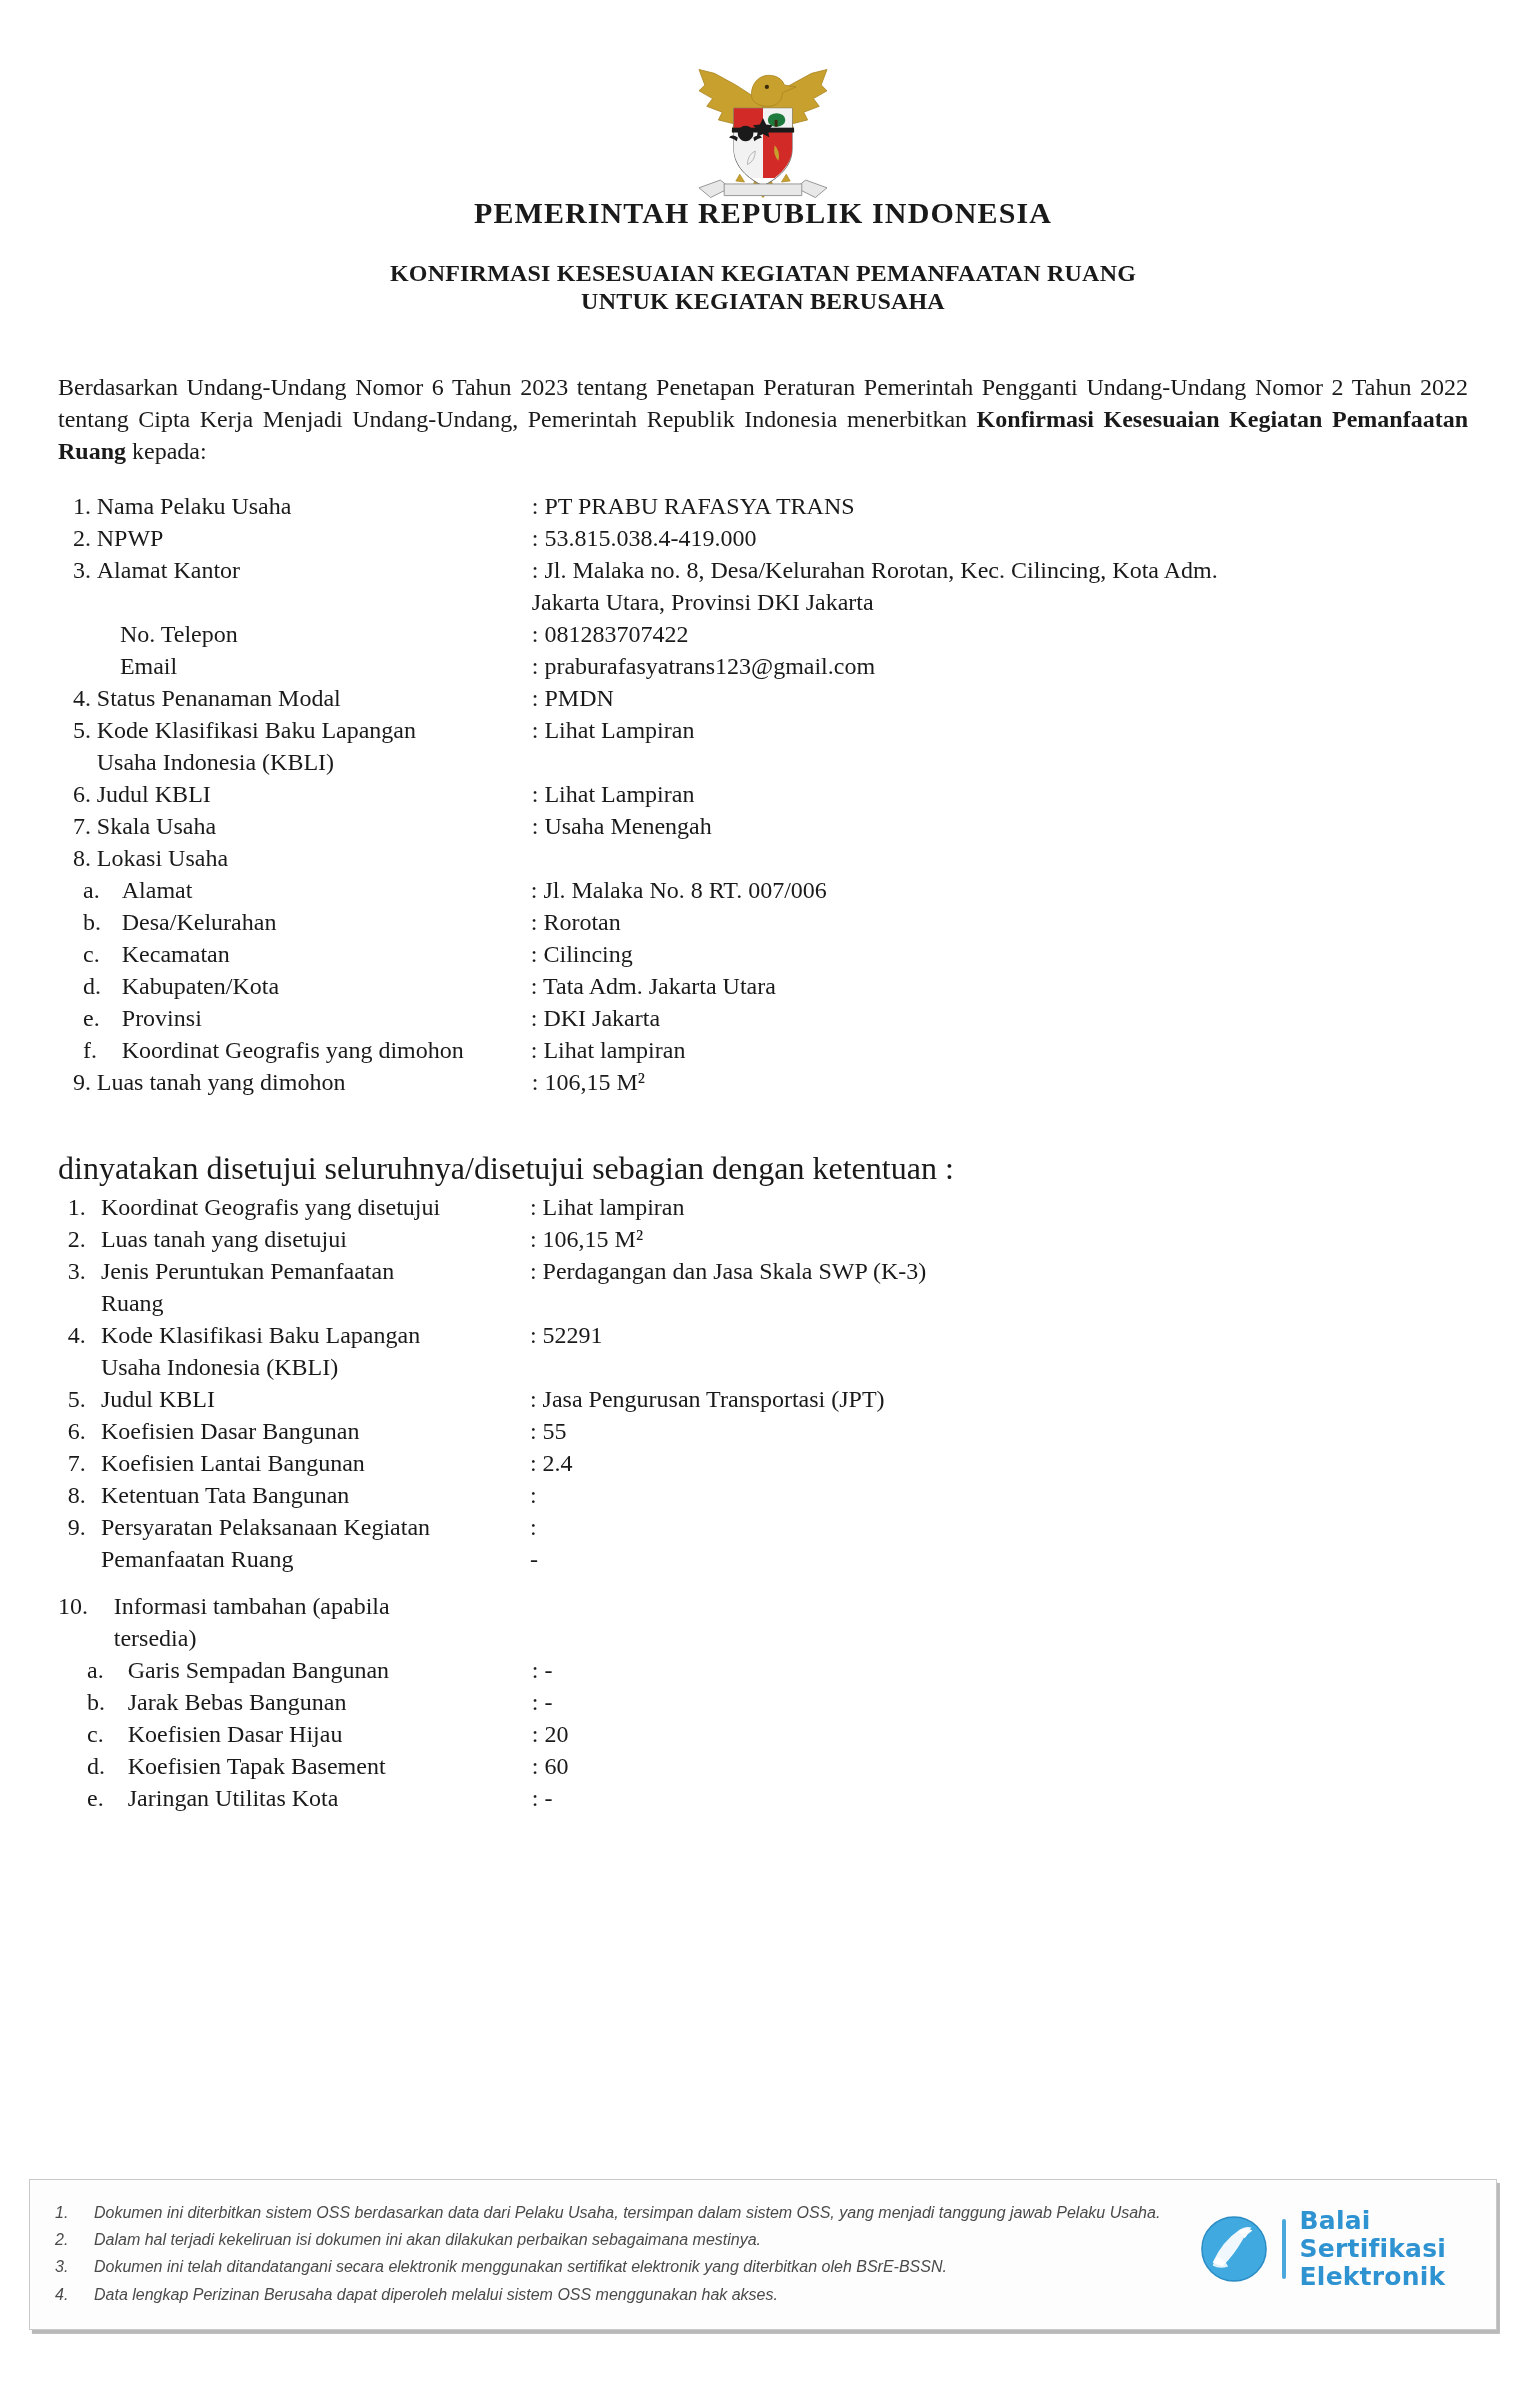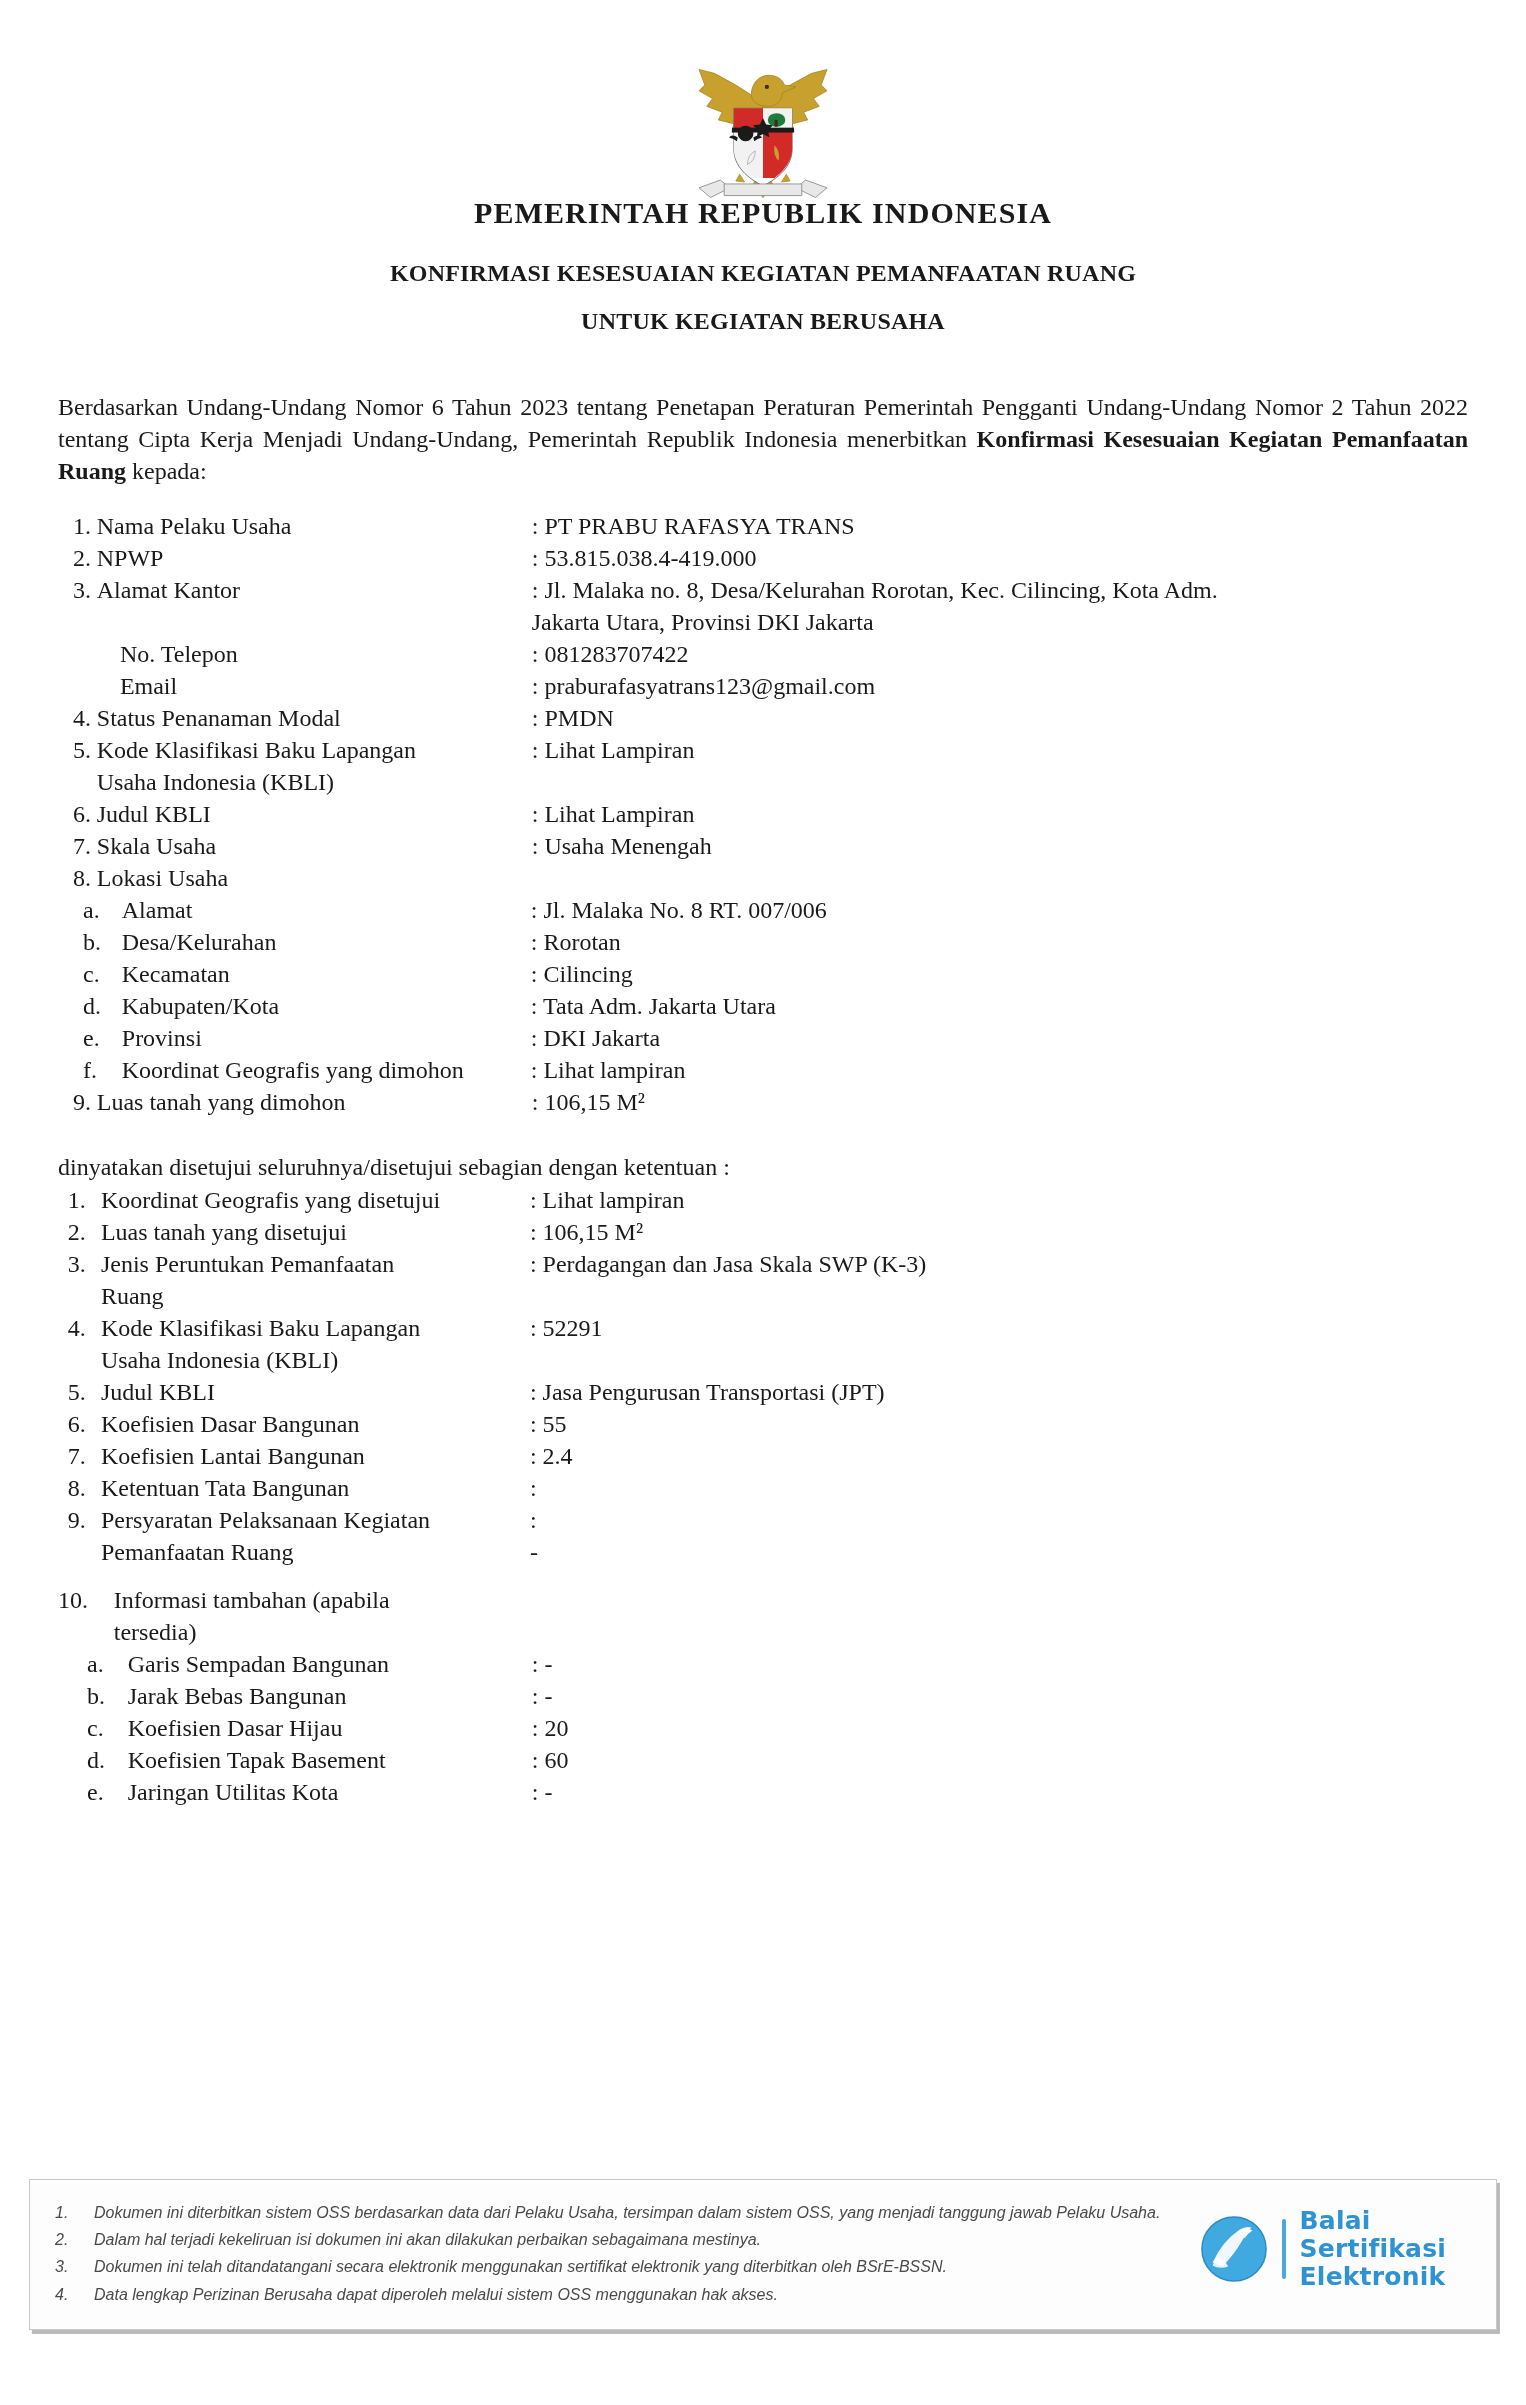--- a/index.html
+++ b/index.html
@@ -49,21 +49,21 @@
     margin-top: 21.3px;
     letter-spacing: 1.1px;
   }
   .h-title1 {
     font-size: 24px;
     margin-top: 30px;
     letter-spacing: 0.2px;
   }
   .h-title2 {
     font-size: 24px;
-    margin-top: 21px;
+    margin-top: 1px;
     letter-spacing: 0.2px;
   }
   .h-nomor {
     font-size: 24px;
     margin-top: 6.8px;
     letter-spacing: 0.3px;
   }
 
   
   .intro {
@@ -119,22 +119,22 @@
 
   
   .row.plain .num { visibility: hidden; }
   .row.plain .label { padding-left: 27px; }
 
   .gap-sm { height: 13.6px; }
   .gap-md { height: 33px; }
 
   
   .approval-head {
-    font-size: 24px;
-    margin-top: 0;
+    font-size: 32px;
+    margin-top: 16px;
     line-height: 1.3;
   }
   .approval .num {
     width: 39px;
     flex: 0 0 39px;
     text-align: left;
     padding-left: 9.7px;
     box-sizing: border-box;
   }
   .approval .label {

